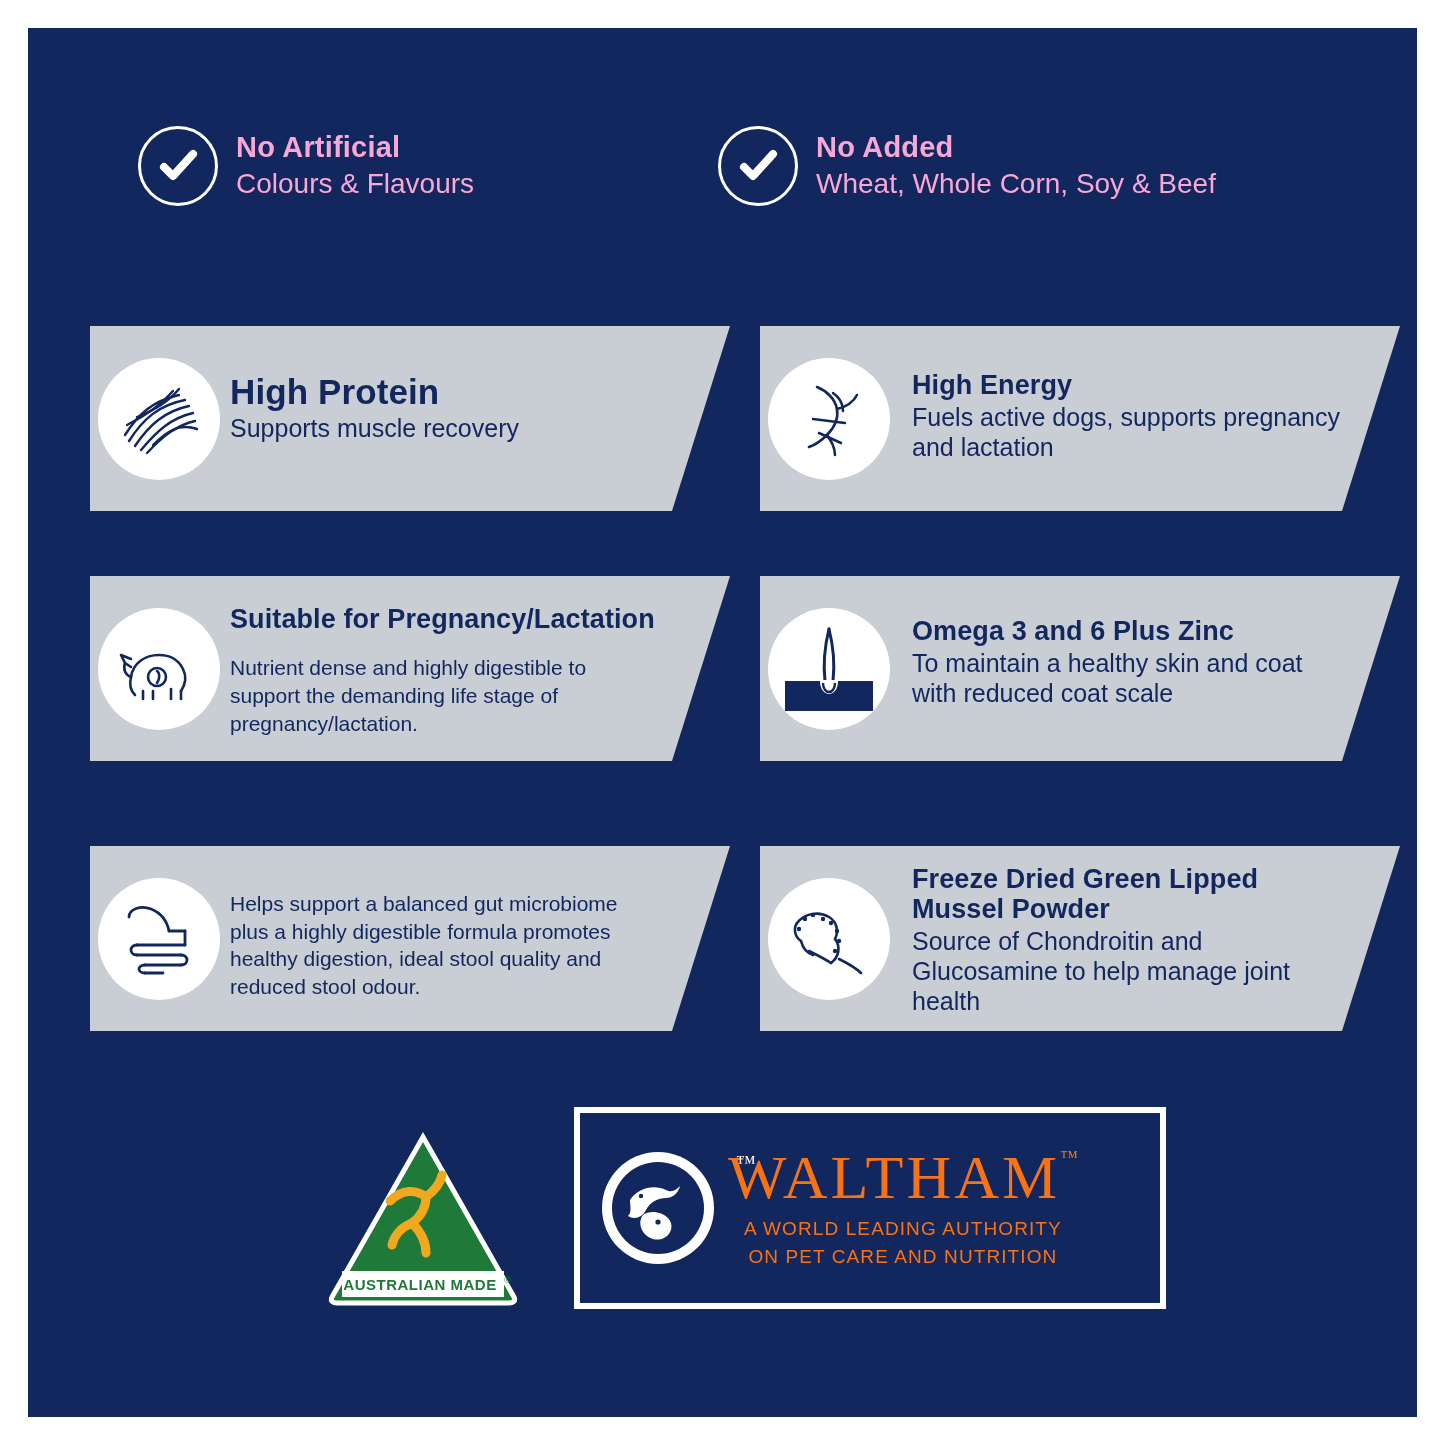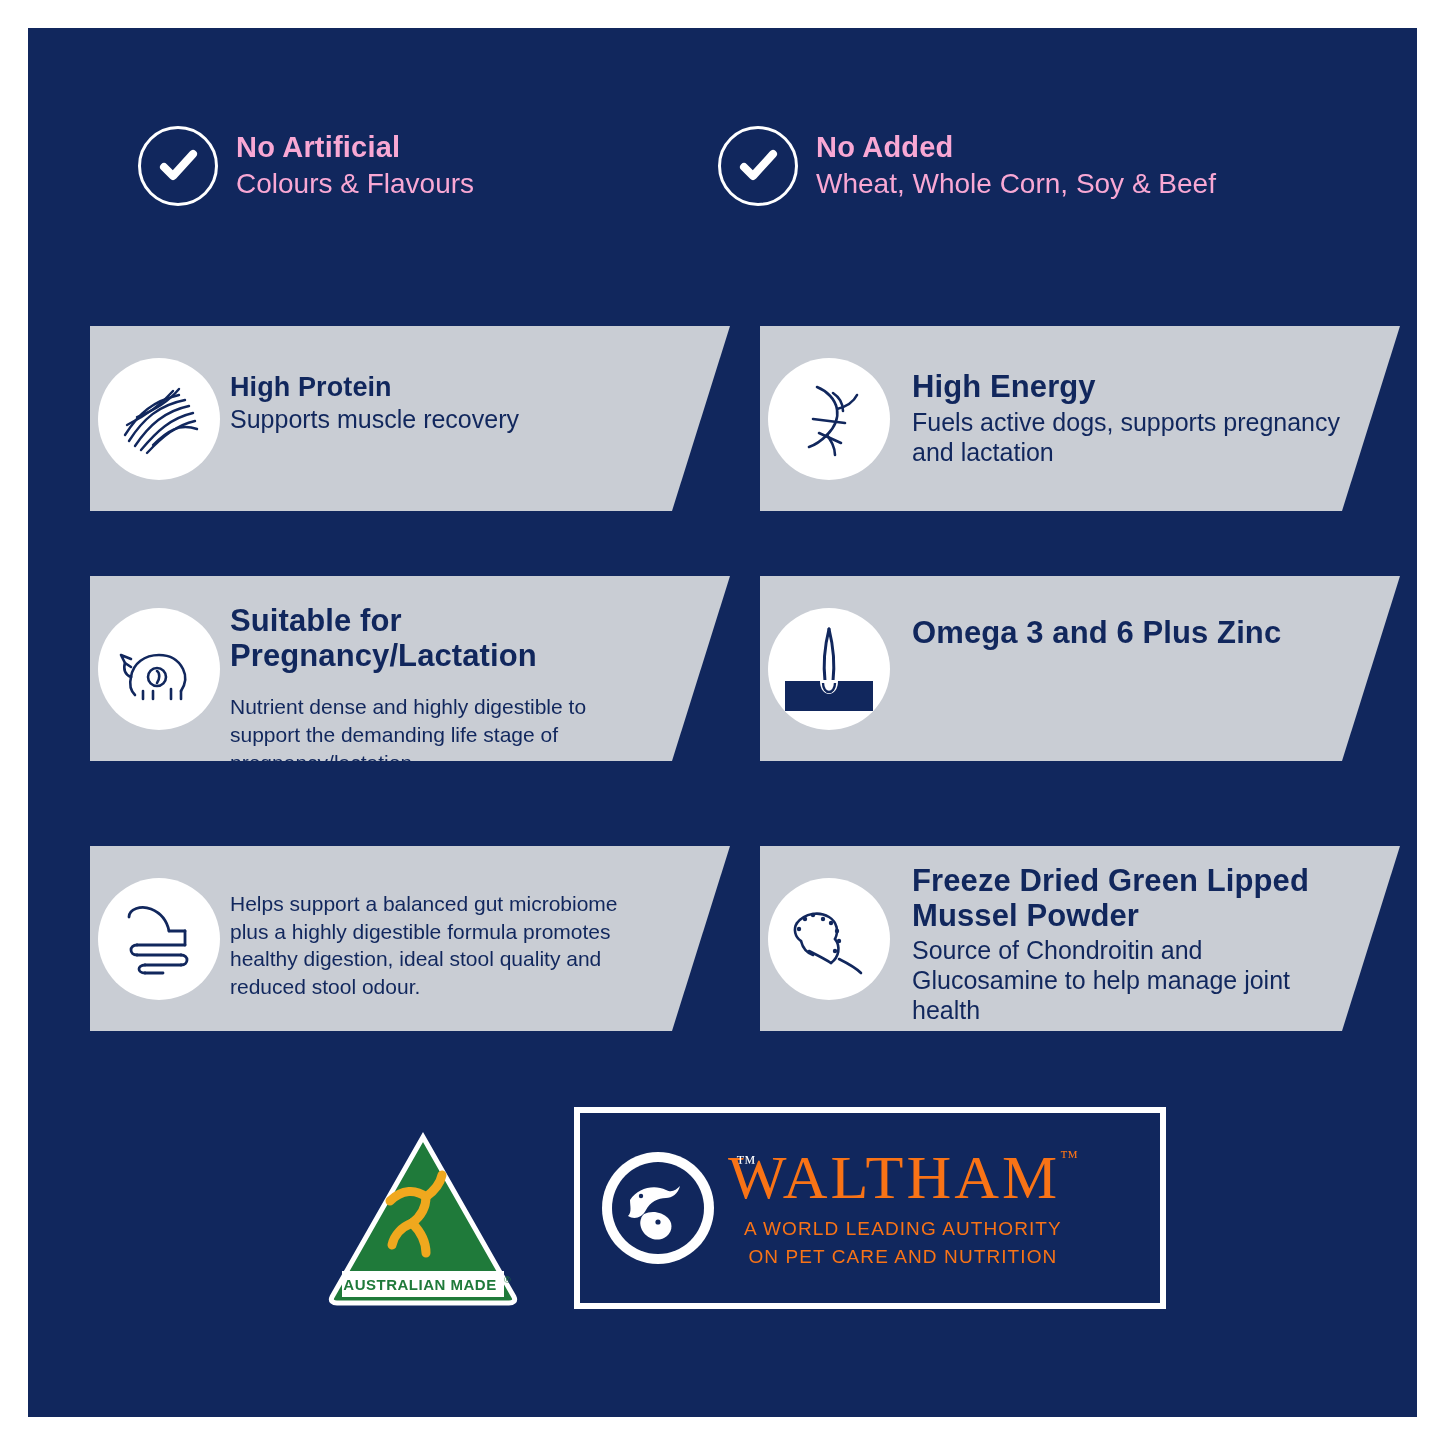--- a/index.html
+++ b/index.html
@@ -96,26 +96,26 @@
     top: 32px;
     flex: 0 0 auto;
   }
   .banner .txt {
     position: absolute;
     left: 140px;
     right: 70px;
     color: #11275d;
   }
   .f-title {
-    font-size: 31px;
+    font-size: 27px;
     font-weight: bold;
     line-height: 1.12;
     letter-spacing: 0.1px;
   }
-  .f-title.big { font-size: 27px; }
+  .f-title.big { font-size: 35px; }
   .f-desc {
     font-size: 25px;
     line-height: 1.2;
     margin-top: 2px;
   }
   .f-desc.small {
     font-size: 21px;
     line-height: 1.32;
     margin-top: 20px;
   }
@@ -305,20 +305,21 @@
           <g fill="none" stroke="#11275d" stroke-width="3" stroke-linecap="round">
             <path d="M50 10 C46 26 44 44 46 62"></path>
             <path d="M50 10 C54 26 56 44 54 62"></path>
           </g>
           <path d="M42 62 C42 78 58 78 58 62 Z" fill="#ffffff" stroke="#ffffff" stroke-width="2"></path>
           <path d="M44 64 C44 76 56 76 56 64" fill="none" stroke="#11275d" stroke-width="2.4"></path>
         </svg>
       </div>
       <div class="txt">
         <div class="f-title">Omega 3 and 6 Plus Zinc</div>
+        <div class="f-desc">To maintain a healthy skin and coat with reduced coat scale</div>
       </div>
     </div>
 
     <div class="banner left r3" id="b-fibre">
       <div class="icon-circle">
         <svg width="96" height="96" viewBox="0 0 96 96" aria-hidden="true">
           <g fill="none" stroke="#11275d" stroke-width="2.8" stroke-linecap="round" stroke-linejoin="round">
             <path d="M18 26 C18 18 30 14 40 18 C50 22 56 30 58 40"></path>
             <path d="M58 40 L74 40"></path>
             <path d="M74 40 L74 54"></path>

